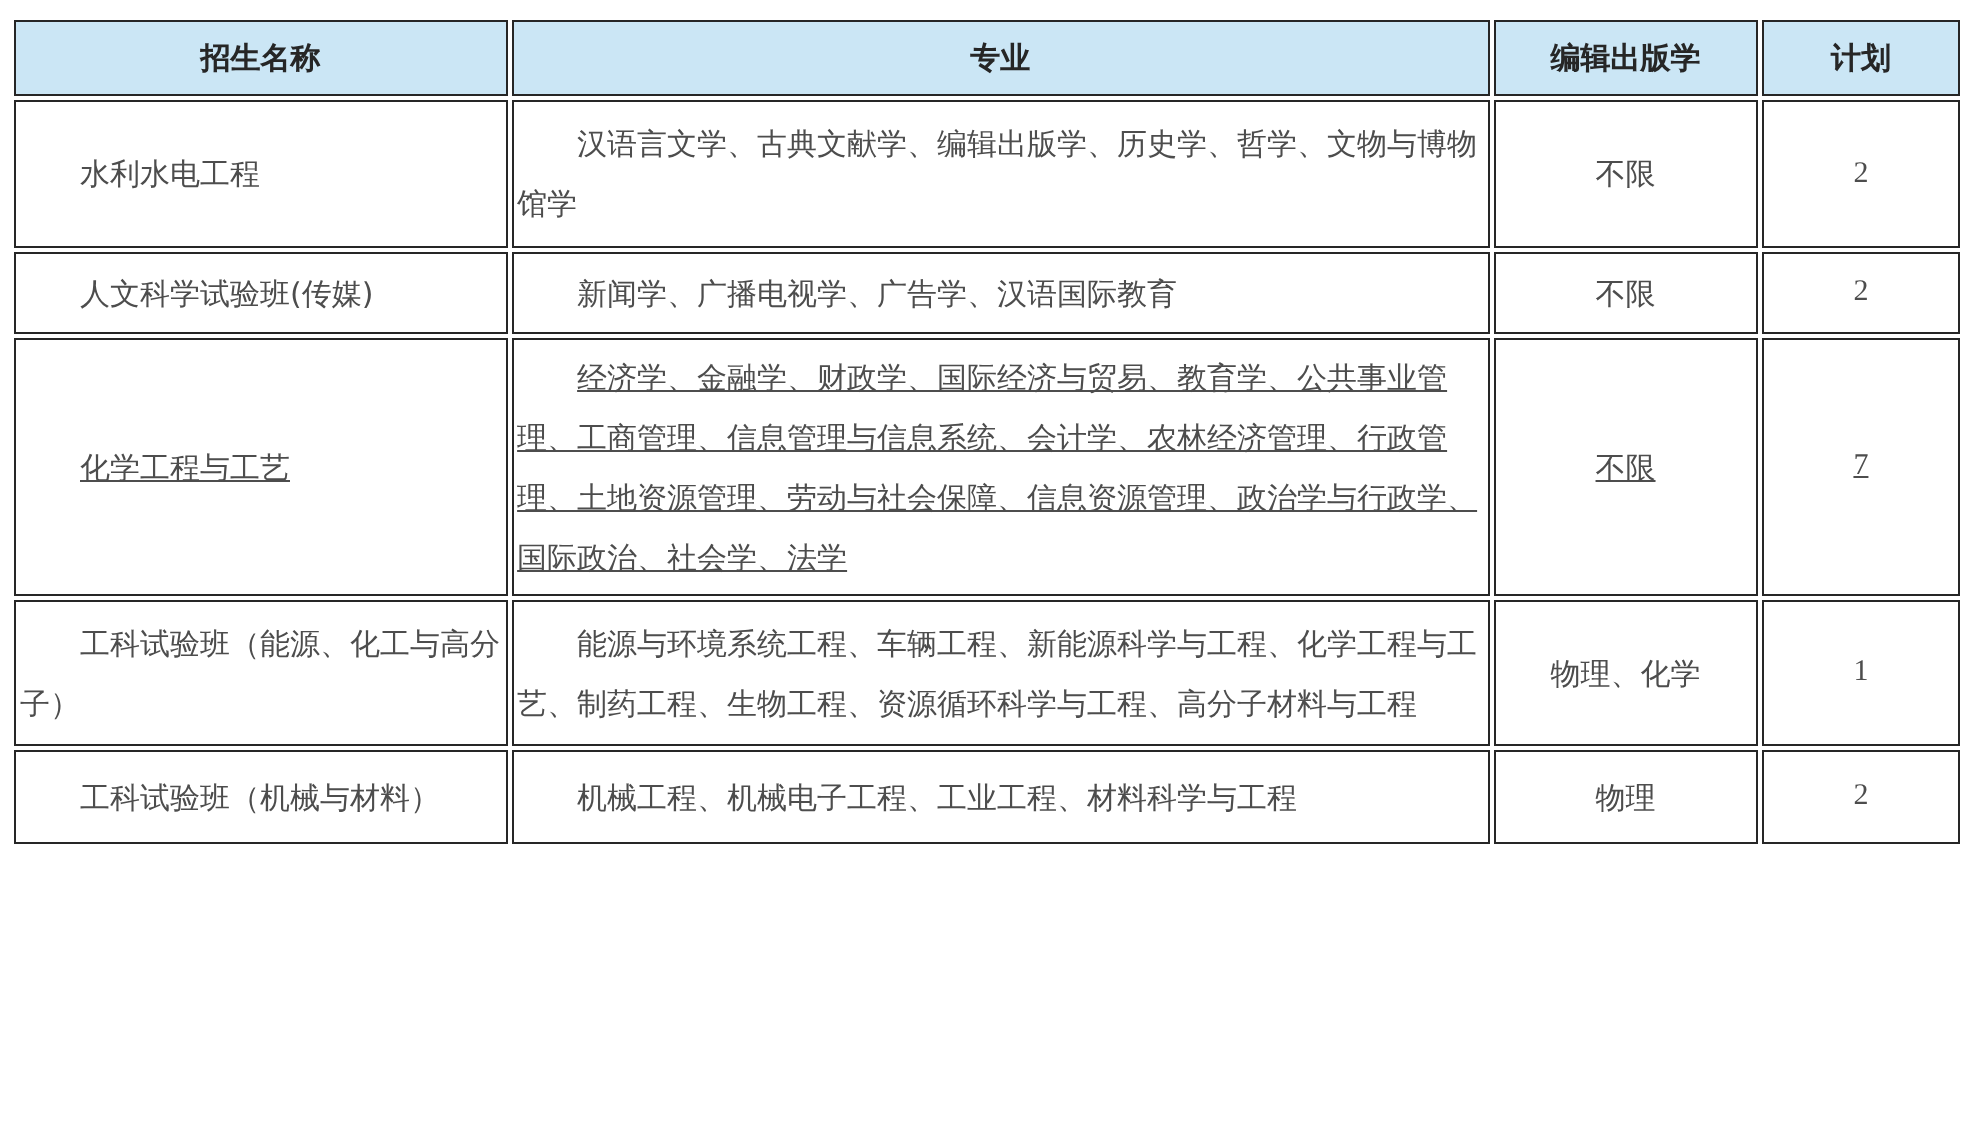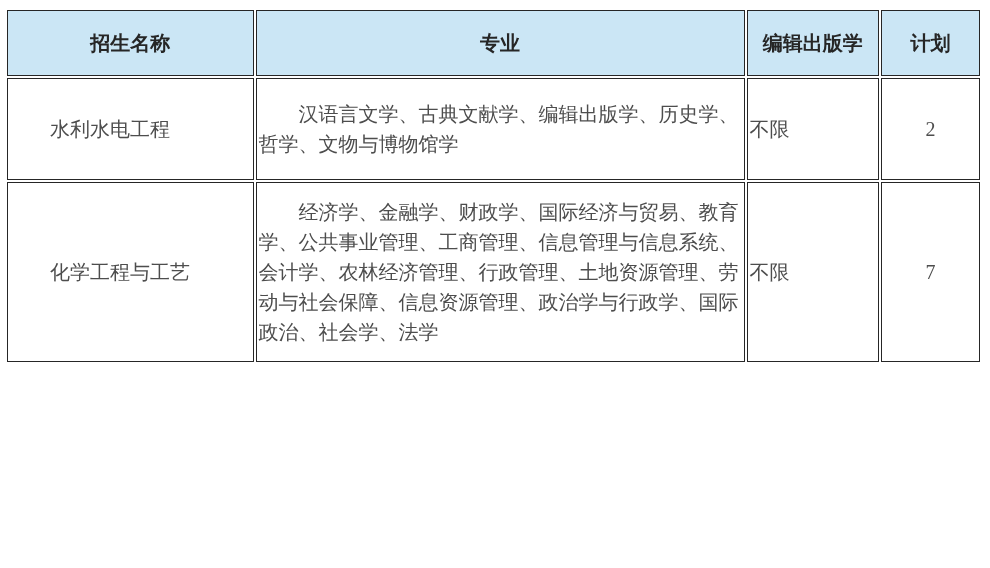--- a/index.html
+++ b/index.html
@@ -13,24 +13,24 @@
   table.plan-table {
     border-collapse: separate;
     border-spacing: 2px;
     margin: 8px 0 0 5px;
     width: 977px;
     table-layout: fixed;
   }
   table.plan-table th,
   table.plan-table td {
     border: 1px solid #262626;
-    font-size: 20px;
+    font-size: 15px;
     color: #4d4d4d;
     vertical-align: middle;
-    padding: 14px 2px;
+    padding: 0 2px;
     background: #ffffff;
     overflow: hidden;
     margin-left: 48px;
   }
   table.plan-table th {
     background: #cbe6f5;
     color: #262626;
     font-weight: bold;
     text-align: center;
     height: 36px;
@@ -43,31 +43,32 @@
 
   td.c-name, td.c-major {
     text-align: left;
     line-height: 30px;
   }
   td.c-name p, td.c-major p {
     margin: 0;
     text-indent: 2em;
   }
   td.c-subj {
+    text-align: center;
     line-height: 30px;
   }
   td.c-plan {
     text-align: center;
     font-family: "Liberation Serif", "DejaVu Serif", serif;
     color: #4e6c8f;
     font-size: 15px;
   }
   tr.r0 td { height: 72px;  }
   tr.r1 td { height: 39px;  }
-  tr.r2 td { height: 127px; }
+  tr.r2 td { height: 127px; text-decoration: underline; }
   tr.r3 td { height: 68px;  }
   tr.r4 td { height: 71px;  }
   tr.r5 td { height: 45px;  }
   tr.r6 td { height: 69px;  }
 </style>
 </head>
 <body>
 
 <table class="plan-table">
   <colgroup>
@@ -88,24 +89,54 @@
     <tr class="r0">
       <td class="c-name">
           <p>水利水电工程</p>
         </td>
       <td class="c-major">
           <p>汉语言文学、古典文献学、编辑出版学、历史学、哲学、文物与博物馆学</p>
         </td>
       <td class="c-subj">不限</td>
       <td class="c-plan">2</td>
     </tr>
+    <tr class="r1">
+      <td class="c-name">
+          <p>人文科学试验班(传媒)</p>
+        </td>
+      <td class="c-major">
+          <p>新闻学、广播电视学、广告学、汉语国际教育</p>
+        </td>
+      <td class="c-subj">不限</td>
+      <td class="c-plan">2</td>
+    </tr>
     <tr class="r2">
       <td class="c-name">
           <p>化学工程与工艺</p>
         </td>
       <td class="c-major">
           <p>经济学、金融学、财政学、国际经济与贸易、教育学、公共事业管理、工商管理、信息管理与信息系统、会计学、农林经济管理、行政管理、土地资源管理、劳动与社会保障、信息资源管理、政治学与行政学、国际政治、社会学、法学</p>
         </td>
       <td class="c-subj">不限</td>
       <td class="c-plan">7</td>
     </tr>
+    <tr class="r4">
+      <td class="c-name">
+          <p>工科试验班（能源、化工与高分子）</p>
+        </td>
+      <td class="c-major">
+          <p>能源与环境系统工程、车辆工程、新能源科学与工程、化学工程与工艺、制药工程、生物工程、资源循环科学与工程、高分子材料与工程</p>
+        </td>
+      <td class="c-subj">物理、化学</td>
+      <td class="c-plan">1</td>
+    </tr>
+    <tr class="r5">
+      <td class="c-name">
+          <p>工科试验班（机械与材料）</p>
+        </td>
+      <td class="c-major">
+          <p>机械工程、机械电子工程、工业工程、材料科学与工程</p>
+        </td>
+      <td class="c-subj">物理</td>
+      <td class="c-plan">2</td>
+    </tr>
   </tbody>
 </table>
 
 </body></html>

